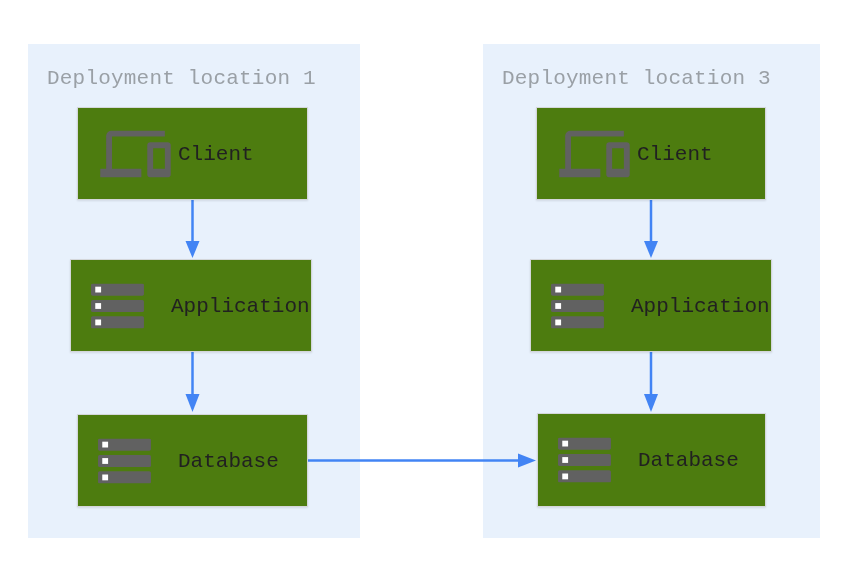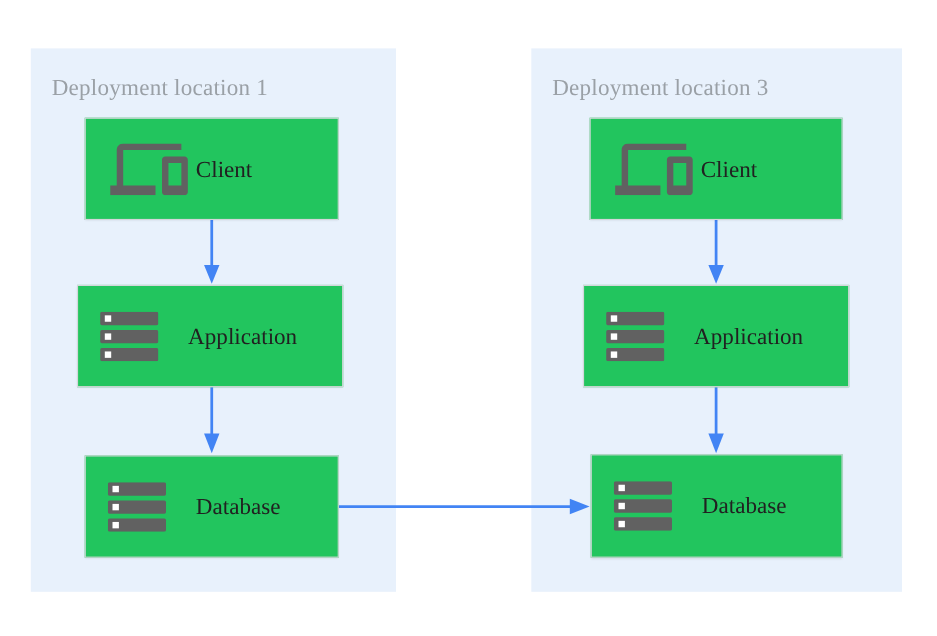--- a/index.html
+++ b/index.html
@@ -1,40 +1,40 @@
 <!DOCTYPE html>
 <html><head>
 <meta charset="utf-8">
 <style>
   html, body { margin: 0; padding: 0; background: #ffffff; }
   .canvas {
     position: relative;
     width: 852px;
     height: 578px;
     background: #ffffff;
-    font-family: Liberation Serif, serif;
+    font-family: Liberation Mono, monospace;
     overflow: hidden;
     border-radius: 10px;
   }
   .panel {
     position: absolute;
     background: #E8F1FC;
   }
   .panel-title {
     position: absolute;
     left: 19px;
     top: 23px;
     font-size: 21px;
     color: #9AA0A6;
     white-space: nowrap;
     letter-spacing: 0.2px;
   }
   .node {
     position: absolute;
-    background: #22c55e;
+    background: #4d7c0f;
     border: 1px solid #D4D7DA;
     box-sizing: border-box;
     box-shadow: 0 1px 2px rgba(0,0,0,0.10);
   }
   .node-icon {
     position: absolute;
     top: 50%;
     transform: translateY(-50%);
   }
   .node-icon.devices { left: 22px; }

